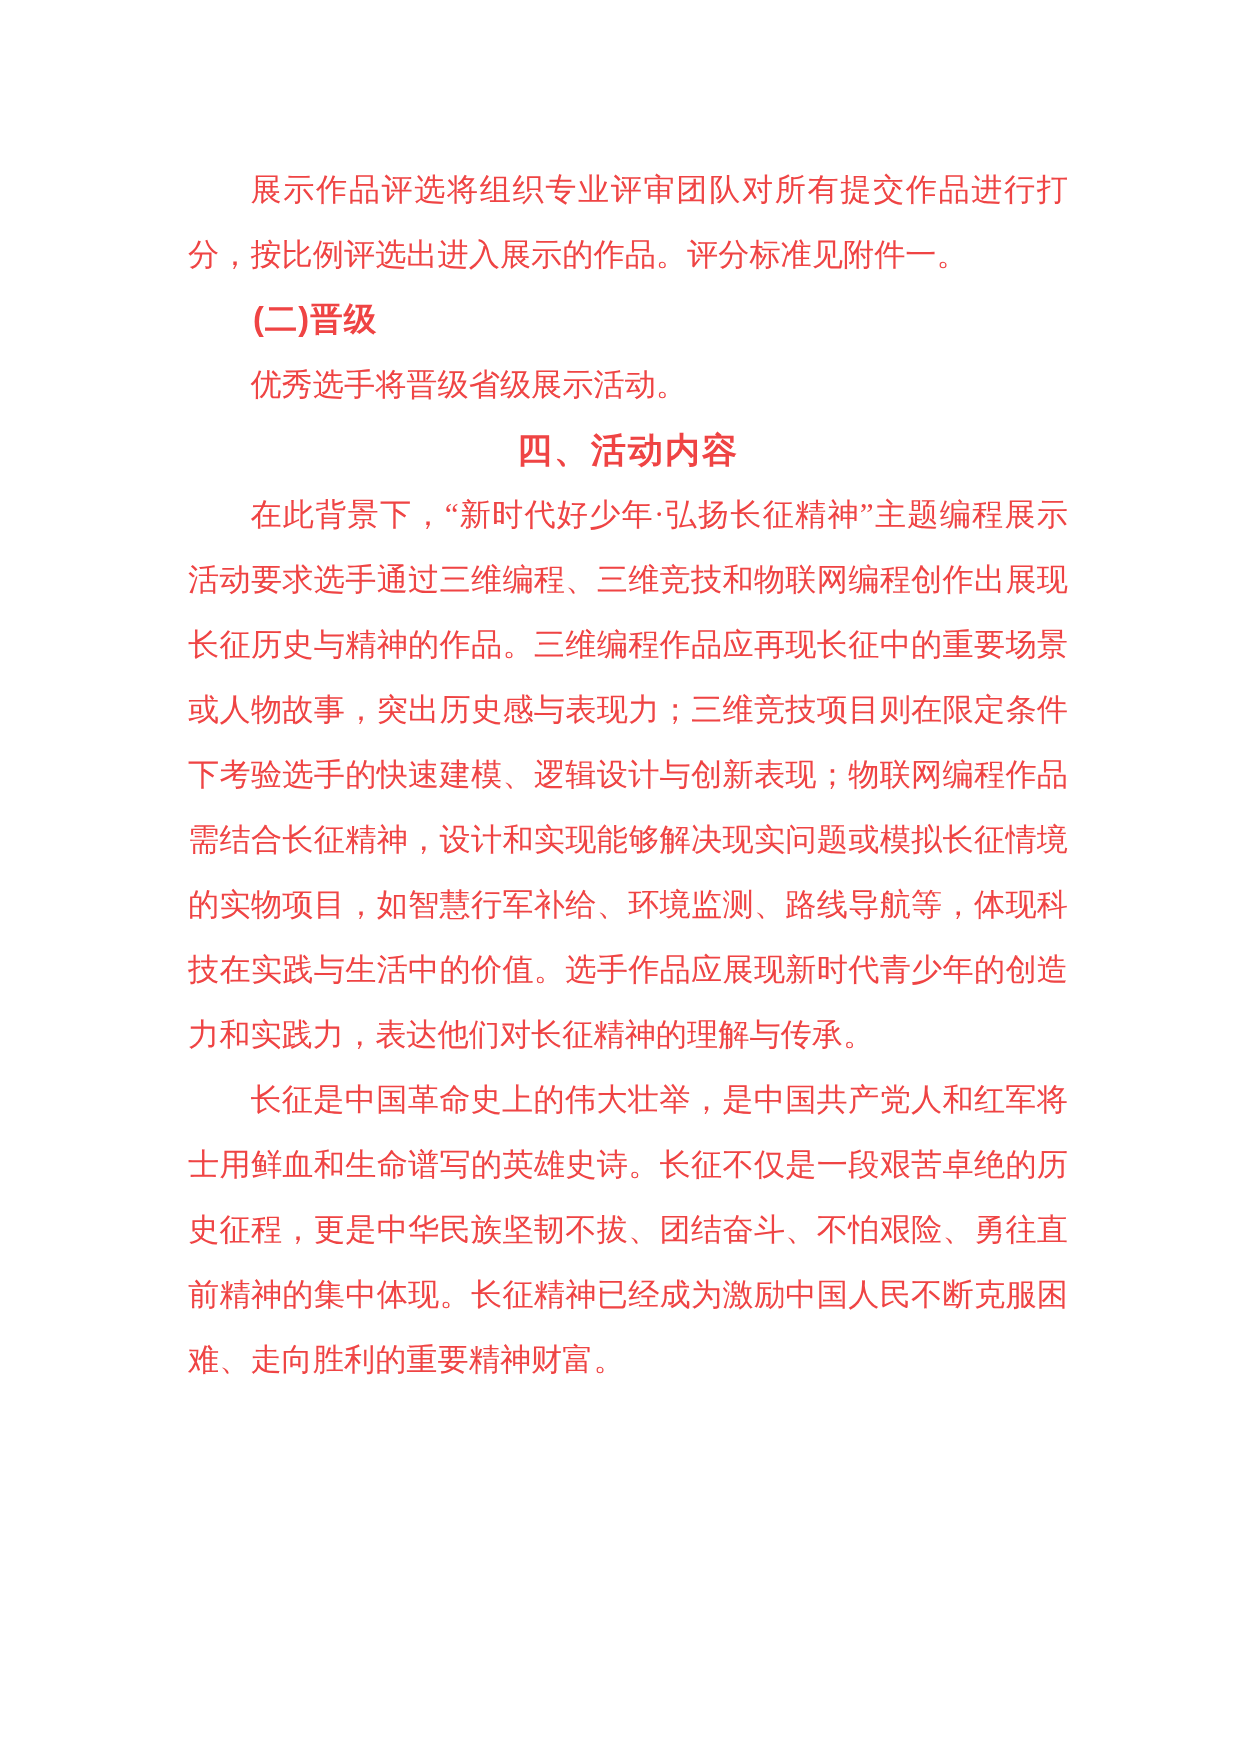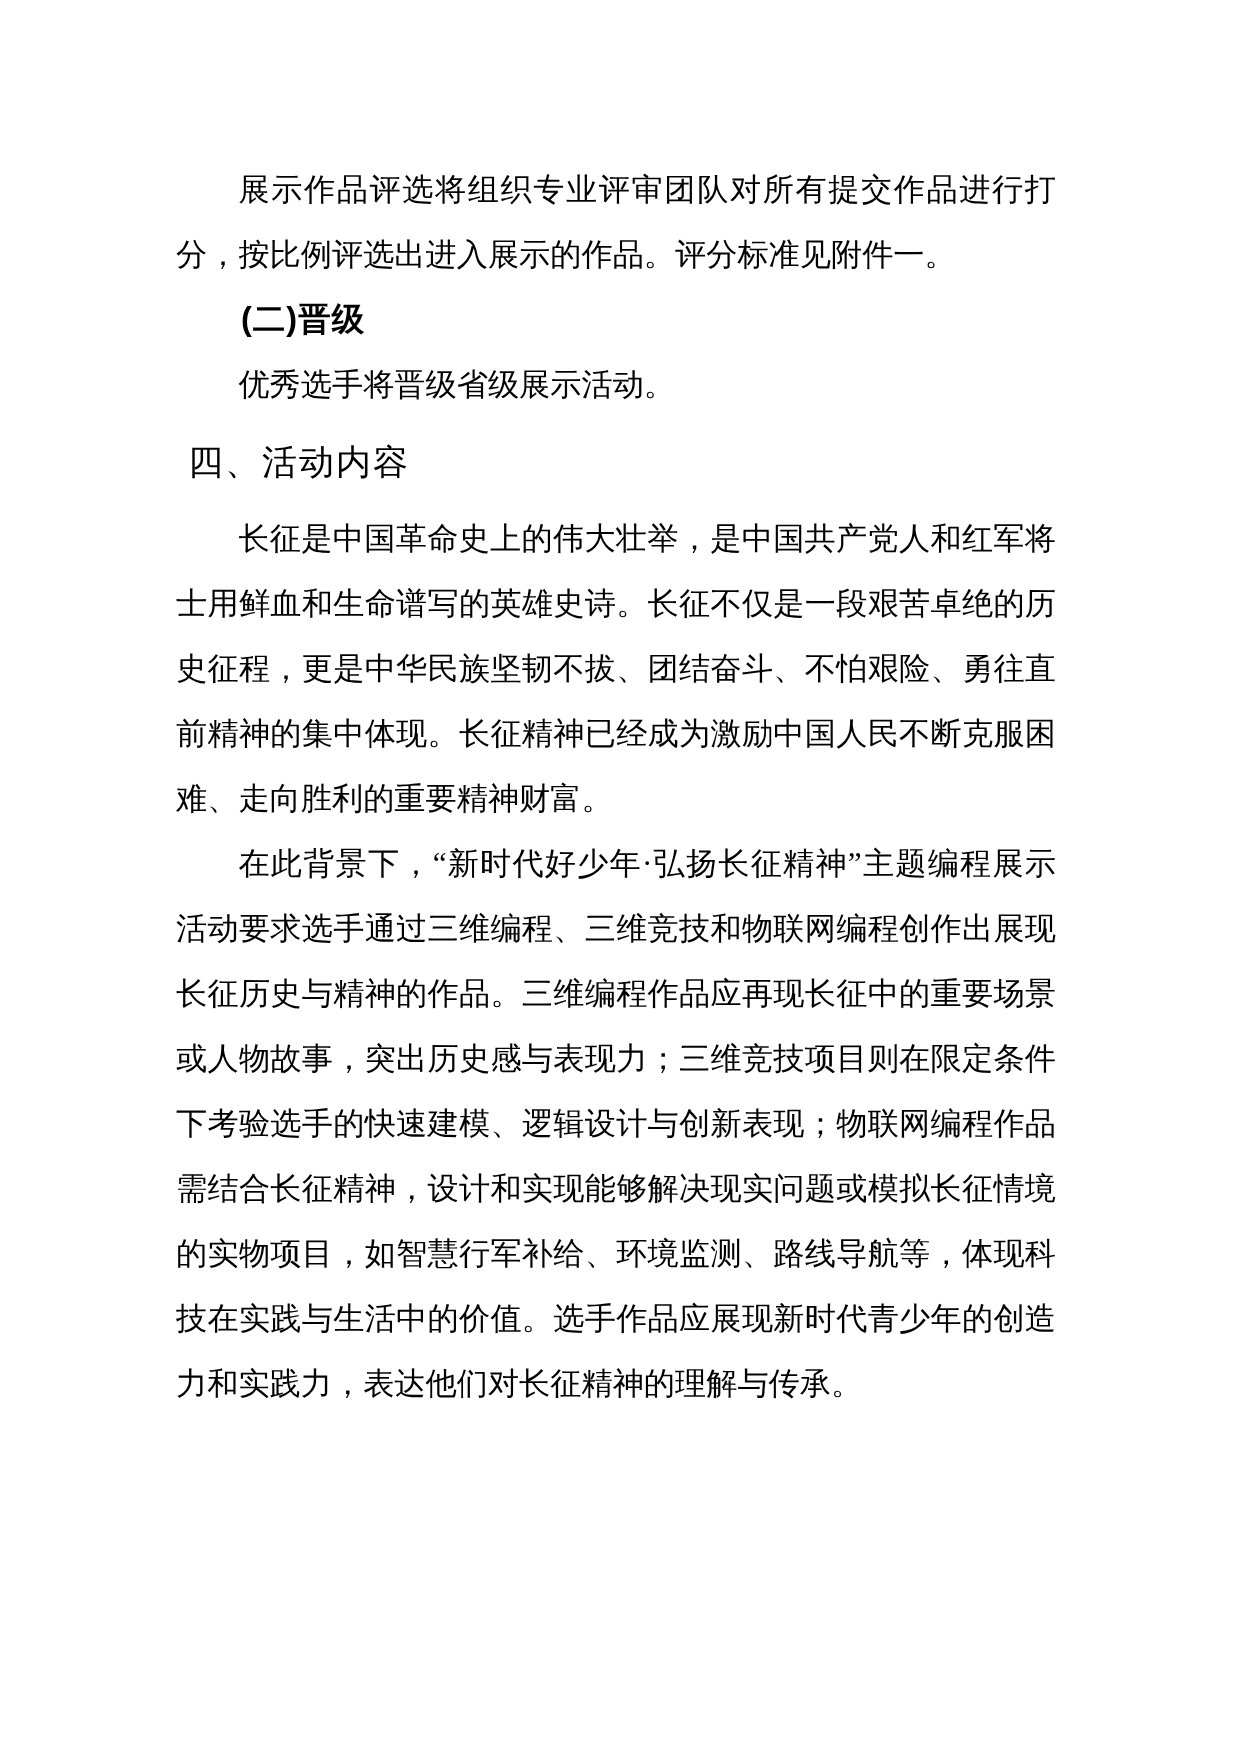--- a/index.html
+++ b/index.html
@@ -9,41 +9,41 @@
   }
   .page {
     position: relative;
     width: 1241px;
     height: 1754px;
     background: #ffffff;
     overflow: hidden;
   }
   .content {
     position: absolute;
-    left: 176px;
+    left: 188px;
     top: 157px;
     width: 880px;
-    color: #000000;
+    color: #ef4444;
     font-family: "Liberation Serif", "DejaVu Serif", serif;
     font-size: 31.2px;
     line-height: 65px;
     text-align: justify;
     text-justify: inter-character;
   }
   .para {
     margin: 0;
     text-indent: 2em;
   }
   
   .h1 {
-    margin: 12px;
+    margin: 0;
     text-indent: 0;
-    text-align: left;
+    text-align: center;
     font-family: "Liberation Sans", "DejaVu Sans", sans-serif;
-    font-weight: normal;
+    font-weight: bold;
     font-size: 35px;
     line-height: 65px;
     letter-spacing: 2px;
   }
   
   .h2 {
     margin: 0;
     text-indent: 2em;
     text-align: left;
     font-family: Liberation Sans, sans-serif;
@@ -55,16 +55,16 @@
 </style>
 </head>
 <body>
 
 <div class="page">
   <div class="content" id="doc-content">
       <div class="para">展示作品评选将组织专业评审团队对所有提交作品进行打分，按比例评选出进入展示的作品。评分标准见附件一。</div>
       <div class="h2">(二)晋级</div>
       <div class="para">优秀选手将晋级省级展示活动。</div>
       <div class="h1">四、活动内容</div>
+      <div class="para">在此背景下，“新时代好少年·弘扬长征精神”主题编程展示活动要求选手通过三维编程、三维竞技和物联网编程创作出展现长征历史与精神的作品。三维编程作品应再现长征中的重要场景或人物故事，突出历史感与表现力；三维竞技项目则在限定条件下考验选手的快速建模、逻辑设计与创新表现；物联网编程作品需结合长征精神，设计和实现能够解决现实问题或模拟长征情境的实物项目，如智慧行军补给、环境监测、路线导航等，体现科技在实践与生活中的价值。选手作品应展现新时代青少年的创造力和实践力，表达他们对长征精神的理解与传承。</div>
       <div class="para">长征是中国革命史上的伟大壮举，是中国共产党人和红军将士用鲜血和生命谱写的英雄史诗。长征不仅是一段艰苦卓绝的历史征程，更是中华民族坚韧不拔、团结奋斗、不怕艰险、勇往直前精神的集中体现。长征精神已经成为激励中国人民不断克服困难、走向胜利的重要精神财富。</div>
-      <div class="para">在此背景下，“新时代好少年·弘扬长征精神”主题编程展示活动要求选手通过三维编程、三维竞技和物联网编程创作出展现长征历史与精神的作品。三维编程作品应再现长征中的重要场景或人物故事，突出历史感与表现力；三维竞技项目则在限定条件下考验选手的快速建模、逻辑设计与创新表现；物联网编程作品需结合长征精神，设计和实现能够解决现实问题或模拟长征情境的实物项目，如智慧行军补给、环境监测、路线导航等，体现科技在实践与生活中的价值。选手作品应展现新时代青少年的创造力和实践力，表达他们对长征精神的理解与传承。</div>
     </div>
 </div>
 
 </body></html>

